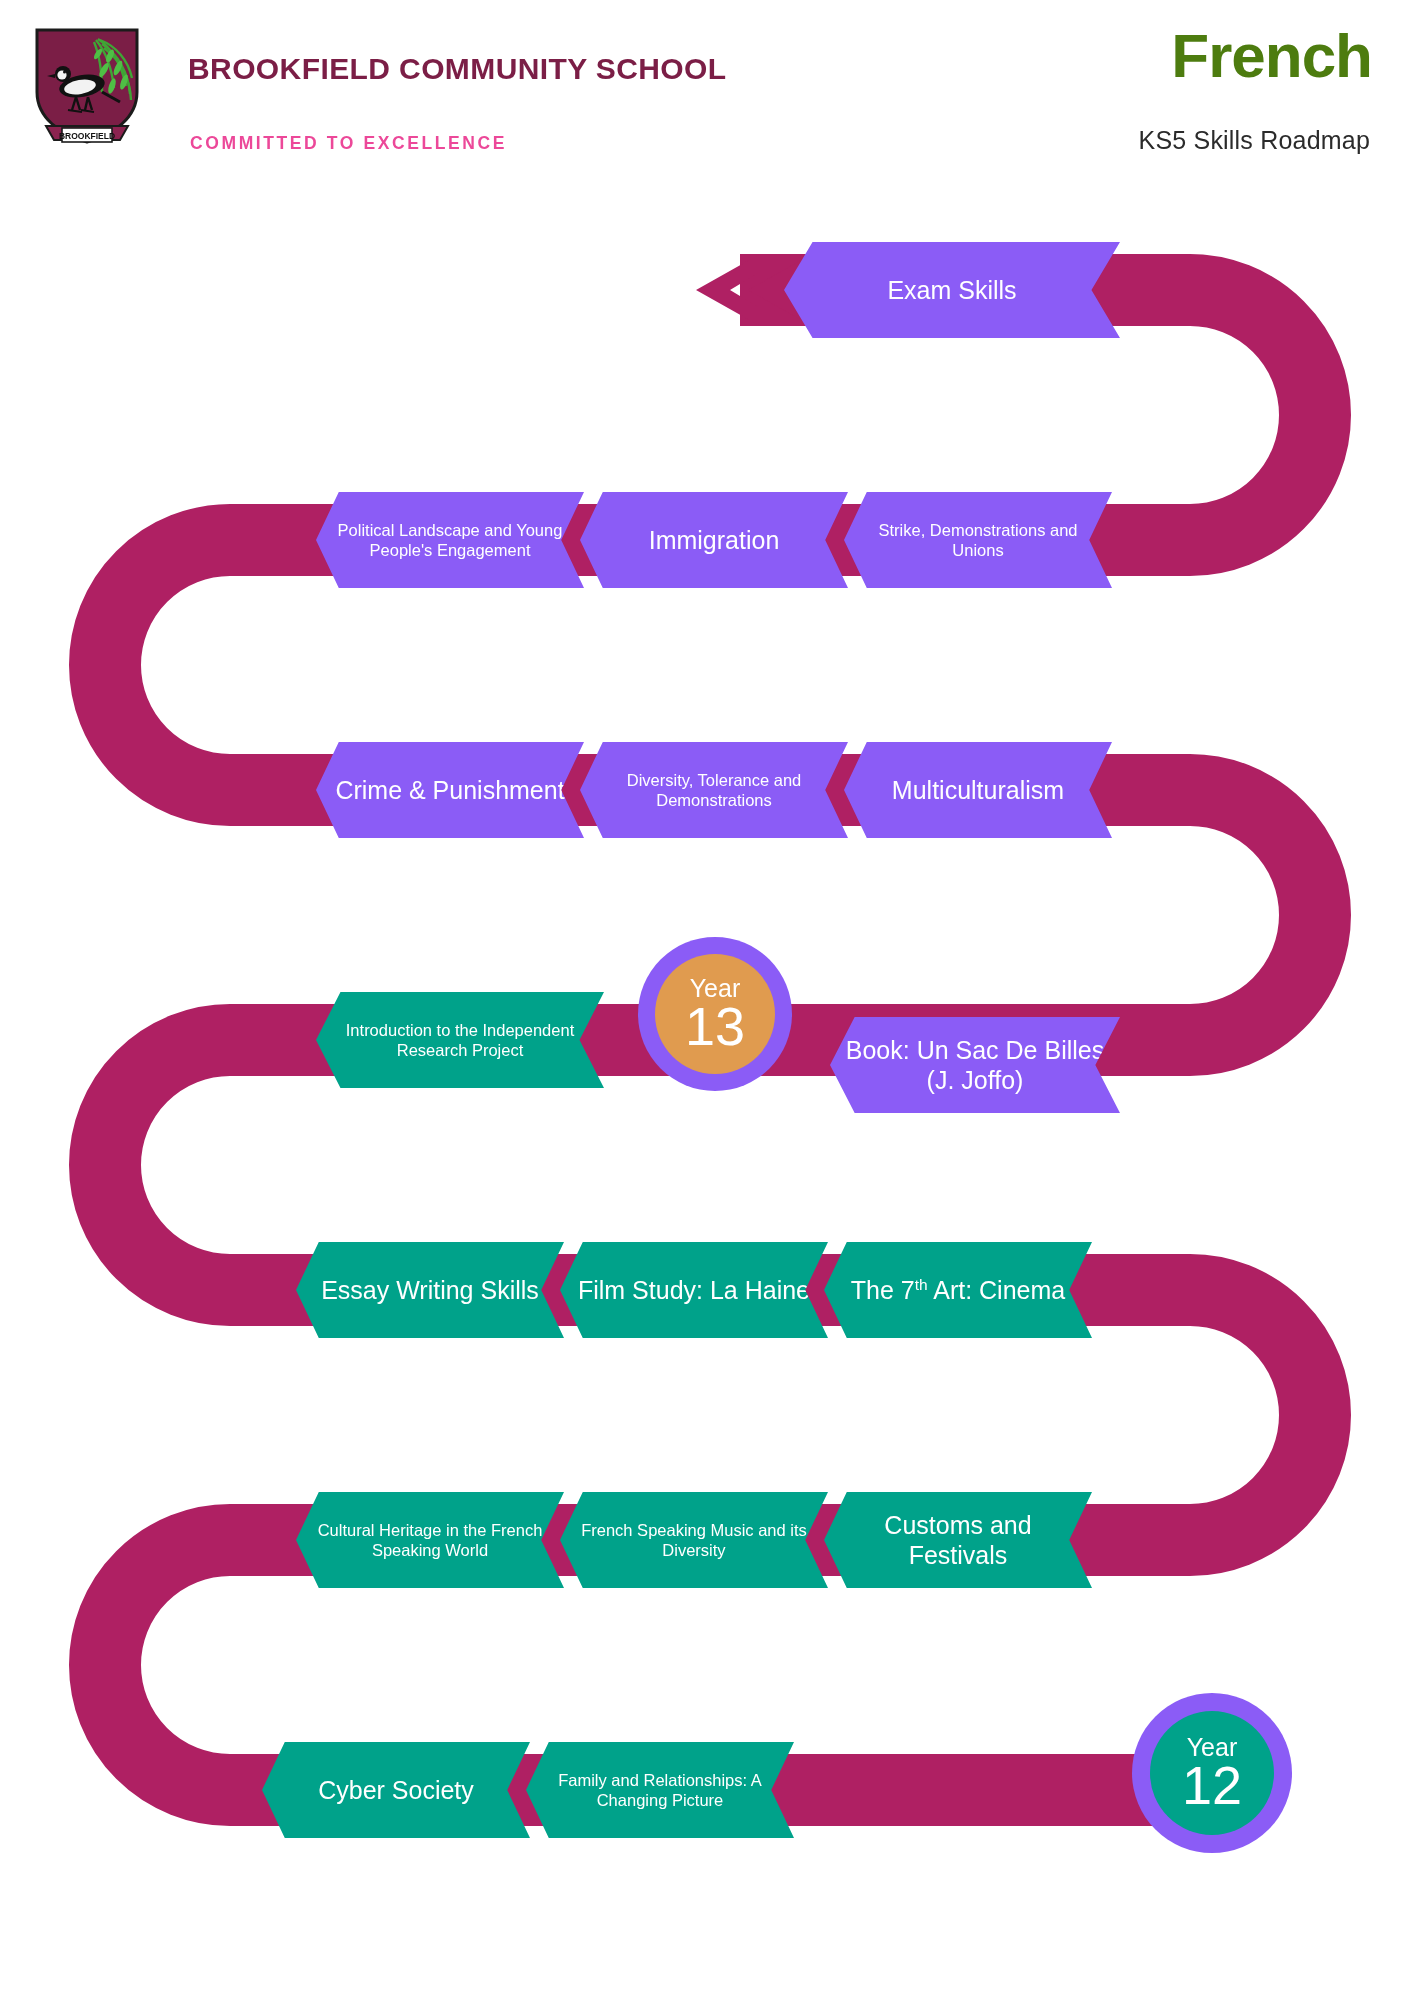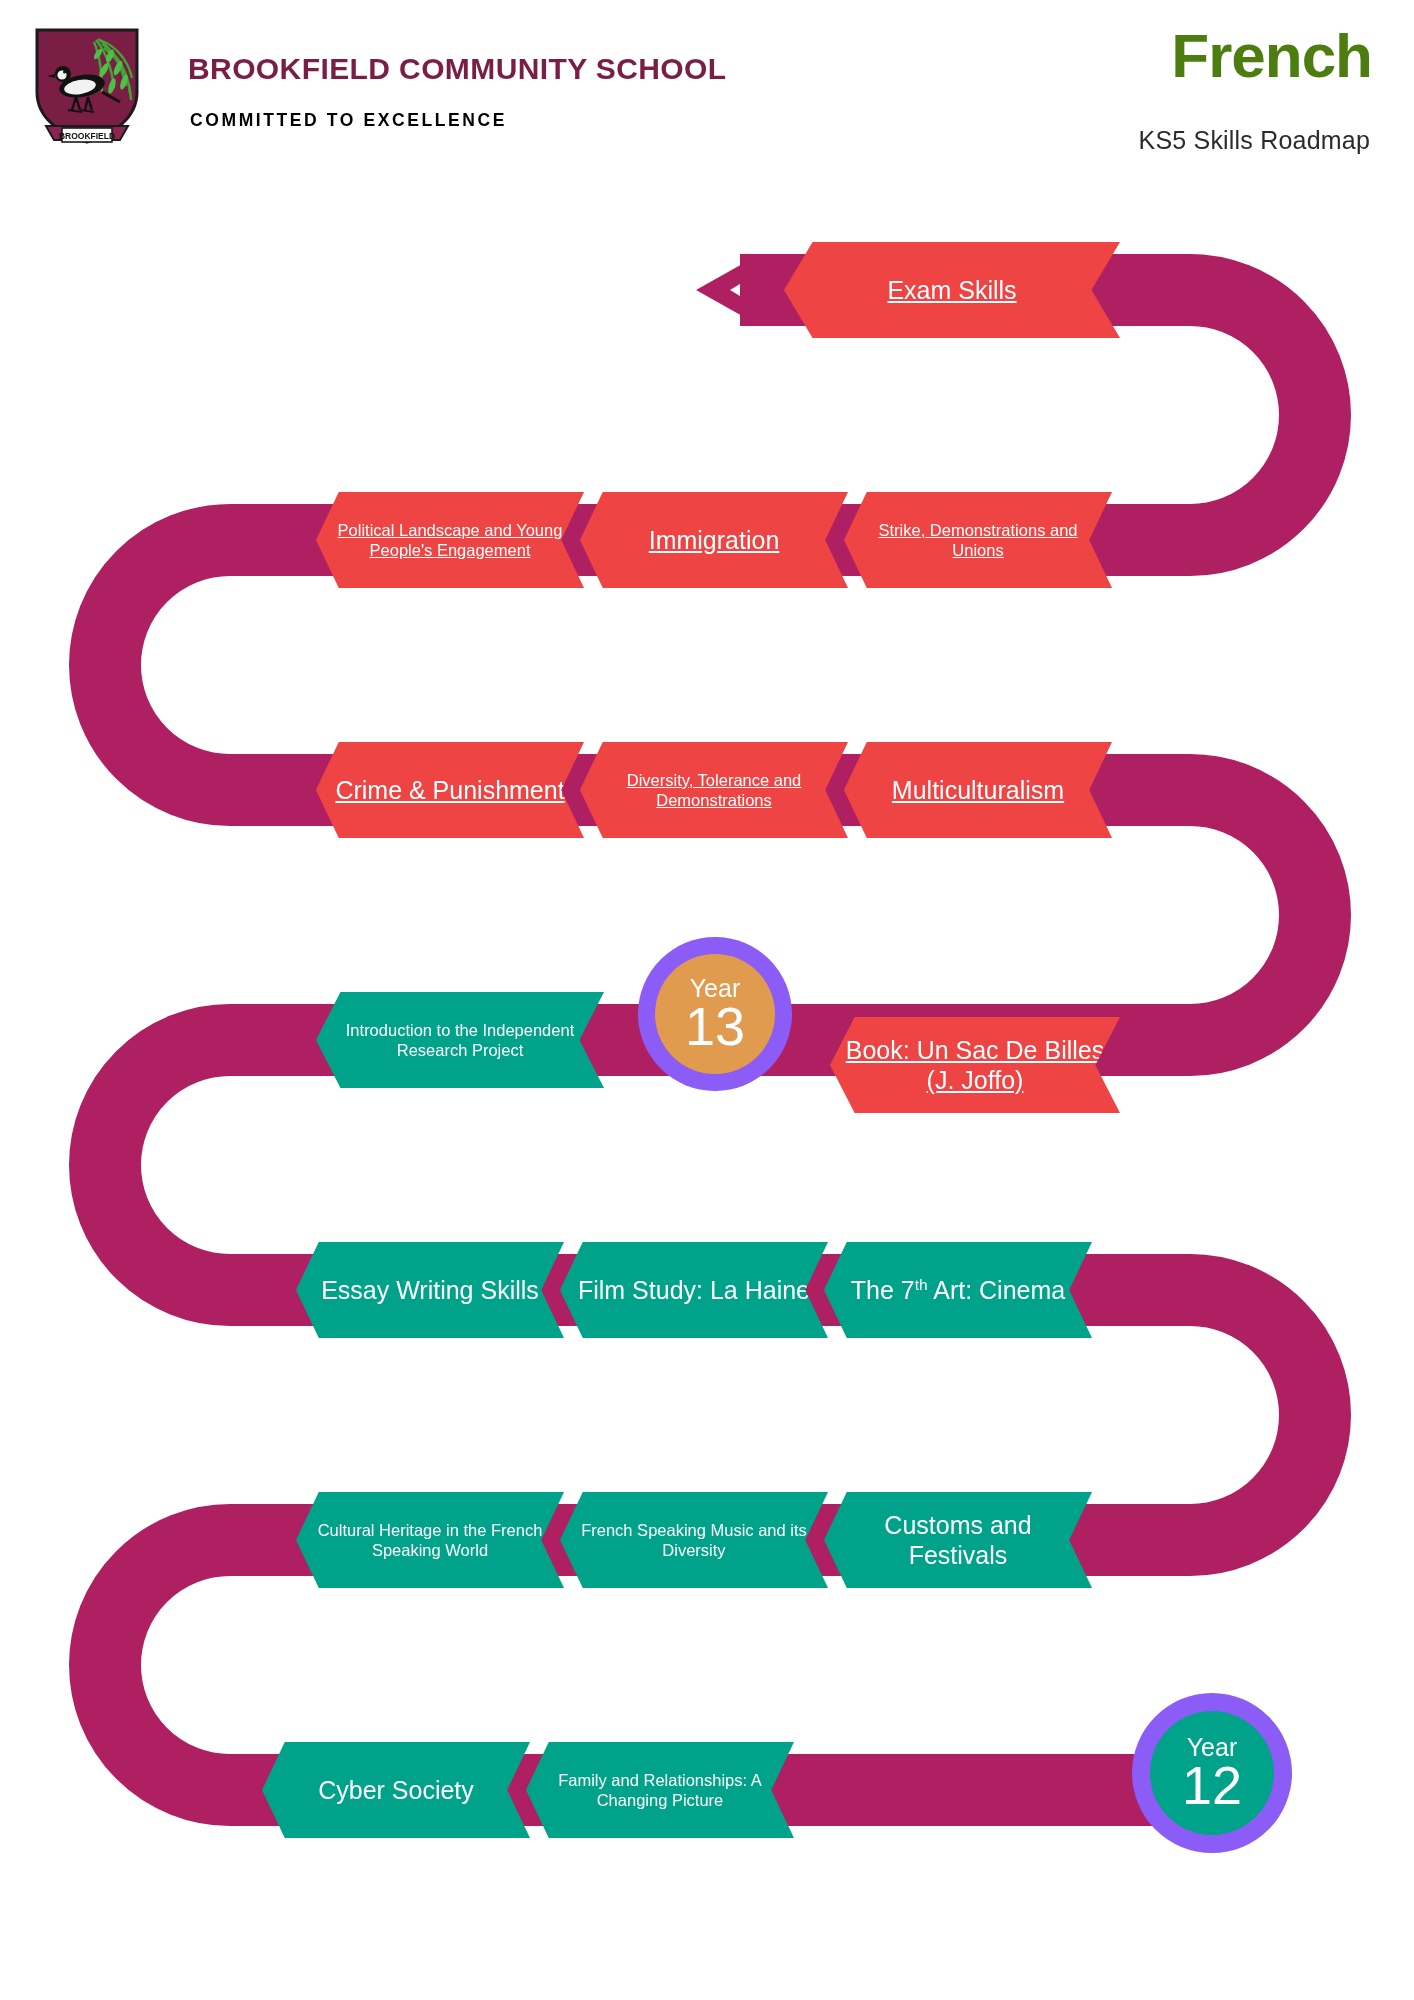--- a/index.html
+++ b/index.html
@@ -32,25 +32,25 @@
     position: absolute;
     left: 188px; top: 52px;
     font-size: 30px;
     font-weight: bold;
     letter-spacing: 0.4px;
     color: #7B1E46;
     white-space: nowrap;
   }
   #school-tagline {
     position: absolute;
-    left: 190px; top: 110px;
+    left: 190px; top: 133px;
     font-size: 17.5px;
     font-weight: bold;
     letter-spacing: 2.6px;
-    color: #000000;
+    color: #ec4899;
     white-space: nowrap;
   }
   #subject-title {
     position: absolute;
     right: 42px; top: 25px;
     font-size: 62px;
     font-weight: bold;
     letter-spacing: -1px;
     color: #4d7c0f;
     text-align: right;
@@ -95,21 +95,21 @@
   }
   
   .chev.left {
     clip-path: polygon(0% 50%, 8.5% 0%, 100% 0%, 91.5% 50%, 100% 100%, 8.5% 100%);
   }
   .chev-label {
     padding: 0 8px;
     position: relative;
     z-index: 2;
   }
-  .orange { background: #ef4444; text-decoration: underline; }
+  .orange { background: #8b5cf6; }
   .teal   { background: #00A28A; }
 
   .sz-lg  { font-size: 25px; }
   .sz-sm  { font-size: 16.5px; }
 
   sup { font-size: 0.62em; vertical-align: super; line-height: 0; }
 
   
   .year-badge {
     position: absolute;

